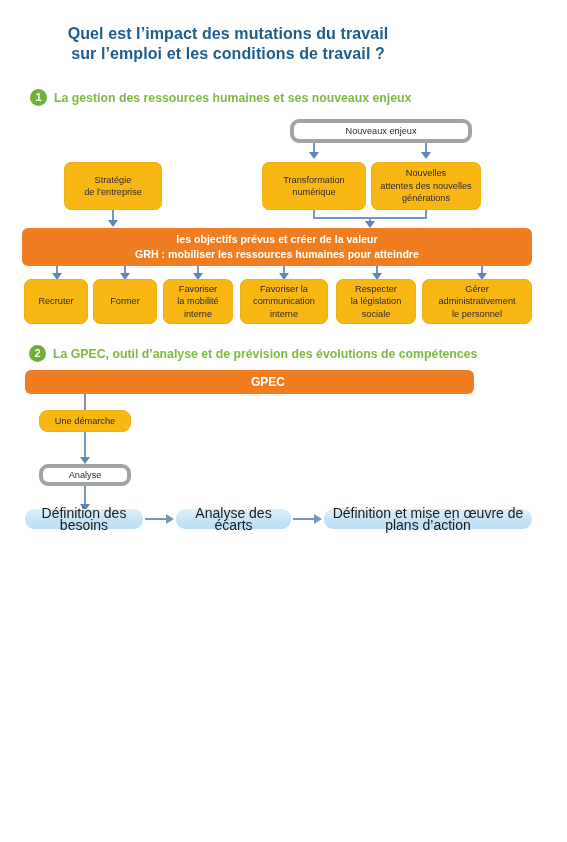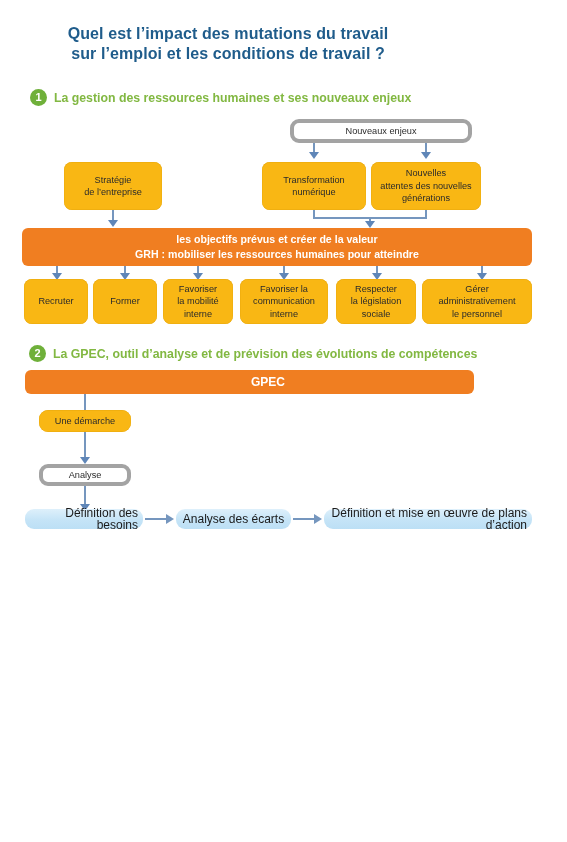--- a/index.html
+++ b/index.html
@@ -72,23 +72,22 @@
     background:#ffffff;
     border:4px solid #a3a3a3;
     border-radius:9px;
     color:#2b2b2b;
     font-size:9.2px;
   }
   .box-blue{
     background:linear-gradient(to bottom,#DEF0FB 0%,#C5E4F7 55%,#BCDFF5 100%);
     border-radius:9px;
     color:#1a1a1a;
-    font-size:12px;
+    font-size:14px;
     padding:2px 5px;
-    text-align:right;
   }
 
   
   .vline{position:absolute;background:#7596BE;width:2px;}
   .hline{position:absolute;background:#7596BE;height:2px;}
   .arrow-down{
     position:absolute;width:0;height:0;
     border-left:5px solid transparent;
     border-right:5px solid transparent;
     border-top:7px solid #5F86B8;

